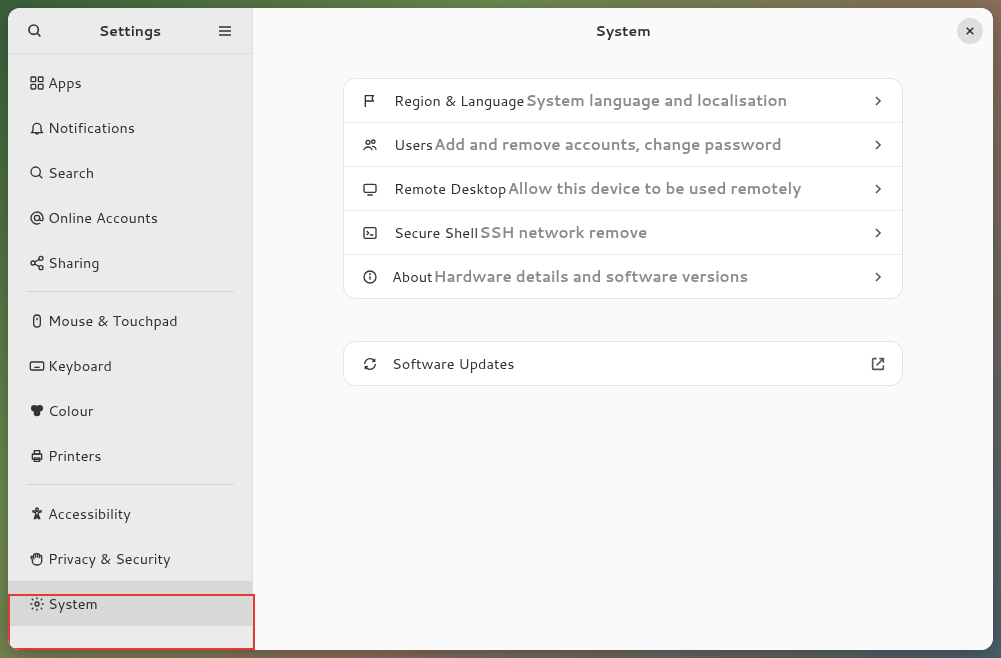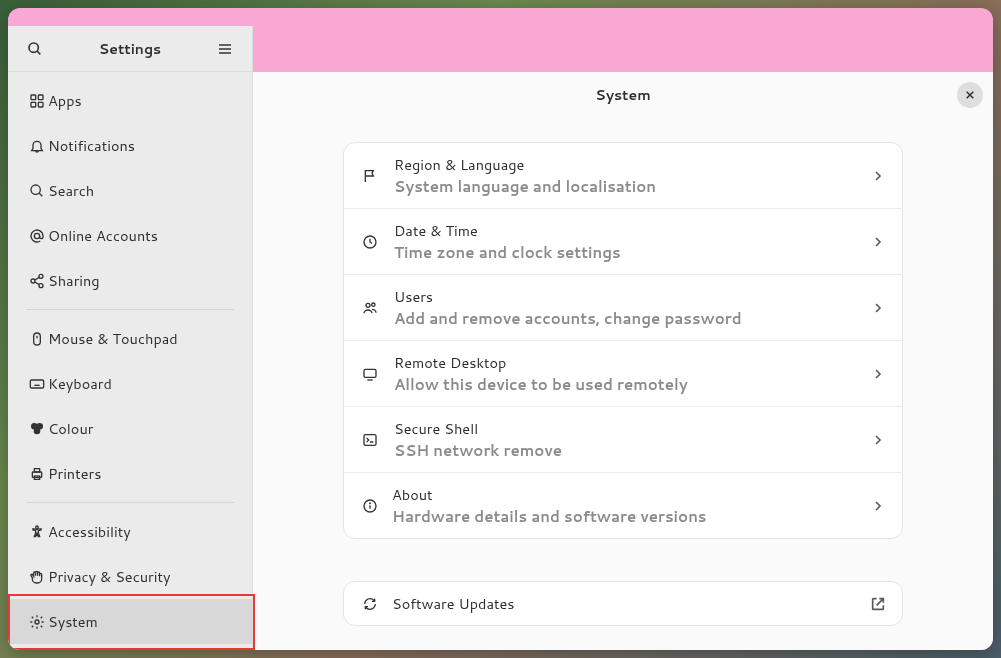--- a/index.html
+++ b/index.html
@@ -19,21 +19,20 @@
       position: absolute;
       top: 8px;
       left: 8px;
       right: 8px;
       bottom: 8px;
       background: #f9a8d4;
       border-radius: 12px;
       display: flex;
       overflow: hidden;
       box-shadow: 0 4px 20px rgba(0,0,0,0.3);
-      align-items: flex-end;
     }
     .sidebar {
       width: 245px;
       background: #ebebeb;
       border-right: 1px solid #ddd;
       display: flex;
       flex-direction: column;
       position: relative;
     }
     .sidebar-header {
@@ -169,21 +168,21 @@
       width: 20px;
       height: 20px;
       display: flex;
       align-items: center;
       justify-content: center;
       flex-shrink: 0;
     }
     .panel-text {
       flex: 1;
       display: flex;
-      flex-direction: column;
+      flex-direction: row;
       gap: 1px;
     }
     .panel-title {
       font-size: 14.5px;
       color: #2e2e2e;
     }
     .panel-subtitle {
       font-size: 15px;
       color: #8b8b8b;
       font-weight: bold;
@@ -372,37 +371,20 @@
             </div>
             <span class="chevron">
               <svg width="16" height="16" viewBox="0 0 24 24" fill="none" stroke="#5a5a5a" stroke-width="2.5">
                 <polyline points="9 6 15 12 9 18"></polyline>
               </svg>
             </span>
           </div>
           <div class="panel-item">
             <span class="p-icon">
               <svg width="16" height="16" viewBox="0 0 24 24" fill="none" stroke="#333" stroke-width="2">
-                <circle cx="12" cy="12" r="9"></circle>
-                <path d="M12 7v5l3 2"></path>
-              </svg>
-            </span>
-            <div class="panel-text">
-              <div class="panel-title">Date &amp; Time</div>
-              <div class="panel-subtitle">Time zone and clock settings</div>
-            </div>
-            <span class="chevron">
-              <svg width="16" height="16" viewBox="0 0 24 24" fill="none" stroke="#5a5a5a" stroke-width="2.5">
-                <polyline points="9 6 15 12 9 18"></polyline>
-              </svg>
-            </span>
-          </div>
-          <div class="panel-item">
-            <span class="p-icon">
-              <svg width="16" height="16" viewBox="0 0 24 24" fill="none" stroke="#333" stroke-width="2">
                 <circle cx="9" cy="8" r="3"></circle>
                 <path d="M3 20c0-3 3-5 6-5s6 2 6 5"></path>
                 <circle cx="17" cy="7" r="2.5"></circle>
                 <path d="M15 14c3 0 6 2 6 5"></path>
               </svg>
             </span>
             <div class="panel-text">
               <div class="panel-title">Users</div>
               <div class="panel-subtitle">Add and remove accounts, change password</div>
             </div>

